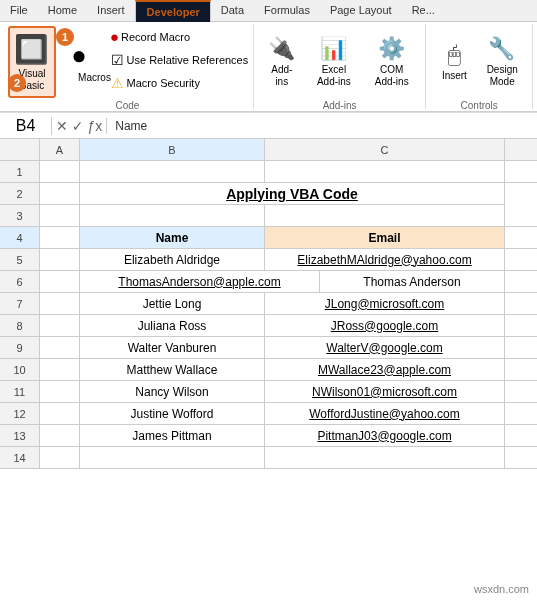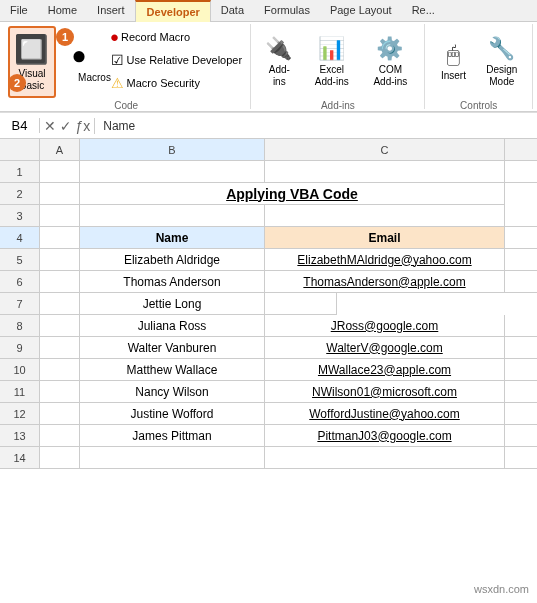--- a/index.html
+++ b/index.html
@@ -2,21 +2,21 @@
 <html><head>
   <meta charset="utf-8">
   <style>
     * { box-sizing: border-box; margin: 0; padding: 0; }
     body { font-family: 'Segoe UI', Arial, sans-serif; font-size: 12px; background: #fff; width: 537px; height: 603px; overflow: hidden; }
 
     
     .ribbon { background: #fff; border-bottom: 1px solid #ddd; }
     .ribbon-tabs { display: flex; background: #f0f0f0; border-bottom: 1px solid #ccc; }
     .ribbon-tab { padding: 4px 10px; font-size: 11px; cursor: pointer; color: #333; }
-    .ribbon-tab.active { background: #fef9c3; color: #c55a11; border-top: 2px solid #c55a11; border-left: 1px solid #ccc; border-right: 1px solid #ccc; border-bottom: none; margin-bottom: -1px; font-weight: 600; padding-left: 11px; }
+    .ribbon-tab.active { background: #0f172a; color: #c55a11; border-top: 2px solid #c55a11; border-left: 1px solid #ccc; border-right: 1px solid #ccc; border-bottom: none; margin-bottom: -1px; font-weight: 600; padding-left: 11px; }
 
     .ribbon-content { display: flex; align-items: stretch; padding: 2px 4px; gap: 2px; background: #fff; border-bottom: 1px solid #d0d0d0; height: 90px; }
     .ribbon-group { display: flex; flex-direction: column; align-items: center; border-right: 1px solid #ddd; padding: 2px 6px 2px 4px; min-width: 60px; position: relative; }
     .ribbon-group-label { font-size: 10px; color: #666; margin-top: auto; padding-top: 2px; text-align: center; }
     .ribbon-group-items { display: flex; align-items: flex-start; gap: 2px; flex: 1; }
 
     
     .code-group { min-width: 140px; }
     .code-right { display: flex; flex-direction: column; gap: 1px; padding-left: 4px; }
 
@@ -41,21 +41,21 @@
     
     .controls-group { min-width: 80px; }
 
     
     .badge { width: 18px; height: 18px; border-radius: 50%; background: #e06c25; color: #fff; font-size: 11px; font-weight: bold; display: flex; align-items: center; justify-content: center; position: absolute; }
     .badge-1 { top: 4px; left: 52px; }
     .badge-2 { top: 50px; left: 4px; }
 
     
     .formula-bar { display: flex; align-items: center; border-bottom: 1px solid #ccc; height: 26px; background: #fff; }
-    .cell-ref { width: 40px; border-right: 1px solid #ccc; padding: 0 6px; font-size: 13px; text-align: center; }
+    .cell-ref { width: 52px; border-right: 1px solid #ccc; padding: 0 6px; font-size: 16px; text-align: center; }
     .formula-icons { display: flex; align-items: center; padding: 0 4px; gap: 4px; border-right: 1px solid #ccc; }
     .formula-icon { font-size: 14px; color: #666; cursor: pointer; }
     .formula-input { flex: 1; padding: 0 8px; font-size: 12px; color: #333; }
 
     
     .sheet-container { background: #fff; }
     .sheet-header-row { display: flex; }
     .corner-cell { width: 40px; min-width: 40px; height: 22px; background: #f2f2f2; border-right: 1px solid #ccc; border-bottom: 1px solid #ccc; }
     .col-header { height: 22px; display: flex; align-items: center; justify-content: center; background: #f2f2f2; border-right: 1px solid #ccc; border-bottom: 1px solid #ccc; font-size: 11px; color: #444; font-weight: 500; }
     .col-header.selected { background: #ddeeff; }
@@ -115,21 +115,21 @@
           <span class="label">Macros</span>
         </div>
 
         <div class="code-right">
           <div class="btn-small">
             <span class="small-icon record-icon">⏺</span>
             <span>Record Macro</span>
           </div>
           <div class="btn-small">
             <span class="small-icon">☑</span>
-            <span>Use Relative Developer</span>
+            <span>Use Relative References</span>
           </div>
           <div class="btn-small">
             <span class="small-icon warning-icon">⚠</span>
             <span>Macro Security</span>
           </div>
         </div>
       </div>
 
       <div class="badge badge-1">1</div>
 
@@ -230,29 +230,30 @@
     <div class="row-num">5</div>
     <div class="cell cell-a"></div>
     <div class="cell cell-b center">Elizabeth Aldridge</div>
     <div class="cell cell-c link">ElizabethMAldridge@yahoo.com</div>
     <div class="cell cell-d"></div>
   </div>
 
   <div class="sheet-row">
     <div class="row-num">6</div>
     <div class="cell cell-a"></div>
+    <div class="cell cell-c link">ThomasAnderson@apple.com</div>
     <div class="cell cell-b center">Thomas Anderson</div>
-    <div class="cell cell-c link">ThomasAnderson@apple.com</div>
     <div class="cell cell-d"></div>
   </div>
 
   <div class="sheet-row">
     <div class="row-num">7</div>
     <div class="cell cell-a"></div>
     <div class="cell cell-b center">Jettie Long</div>
+    <div class="cell cell-c link">JLong@microsoft.com</div>
     <div class="cell cell-d"></div>
   </div>
 
   <div class="sheet-row">
     <div class="row-num">8</div>
     <div class="cell cell-a"></div>
     <div class="cell cell-b center">Juliana Ross</div>
     <div class="cell cell-c link">JRoss@google.com</div>
     <div class="cell cell-d"></div>
   </div>

